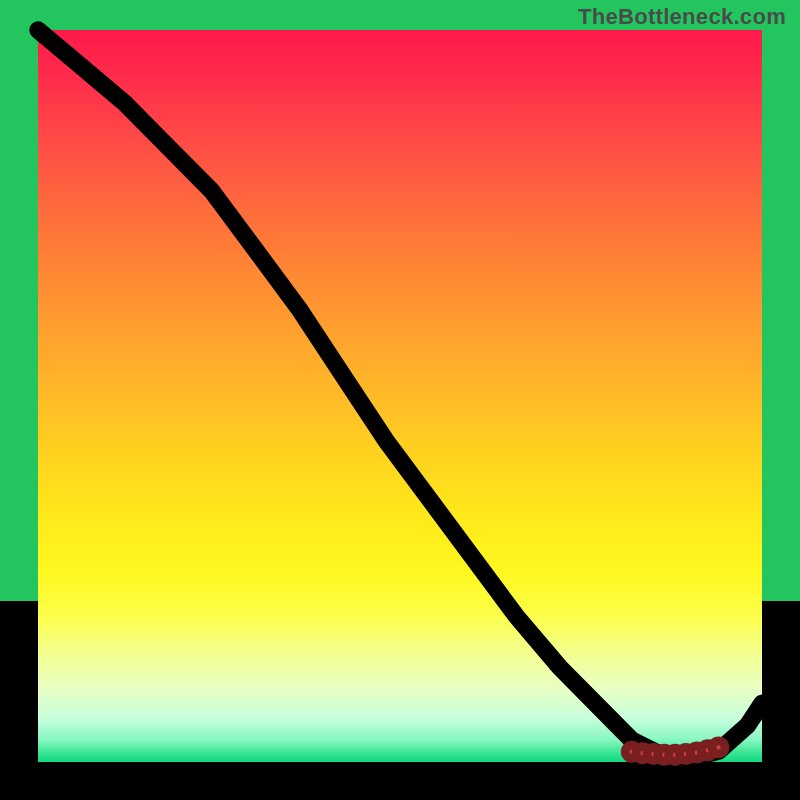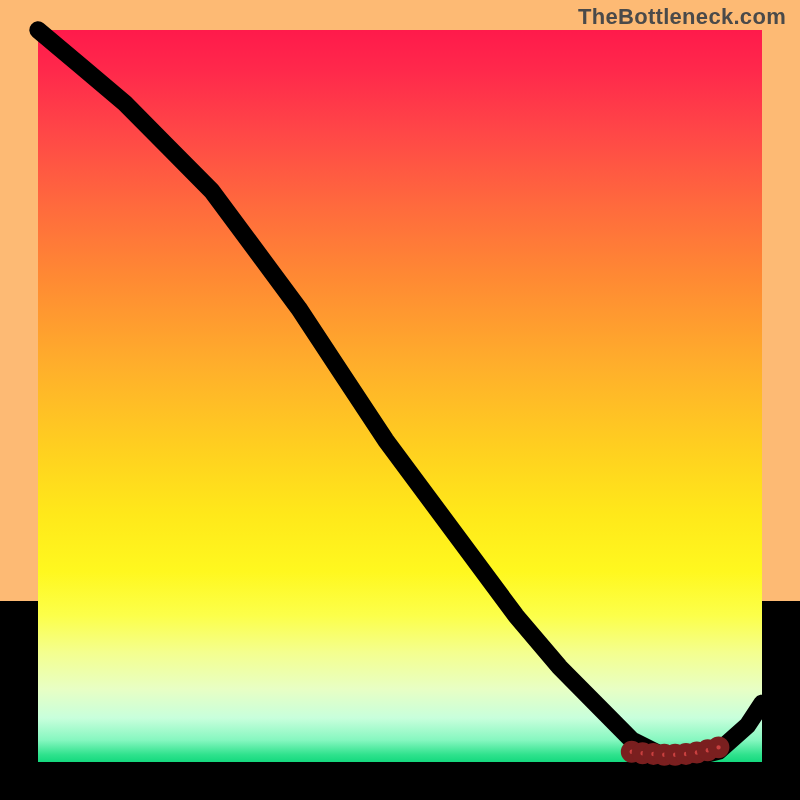--- a/index.html
+++ b/index.html
@@ -8,21 +8,21 @@
     width: 800px;
     height: 800px;
     background: #000;
     font-family: Arial, Helvetica, sans-serif;
     overflow: hidden;
   }
   .frame {
     position: relative;
     width: 800px;
     height: 601px;
-    background: #fdba74;
+    background: #22c55e;
   }
   .watermark {
     position: absolute;
     top: 4px;
     right: 14px;
     color: #4a4a4a;
     font-size: 22px;
     font-weight: 600;
     letter-spacing: 0.3px;
     user-select: none;

